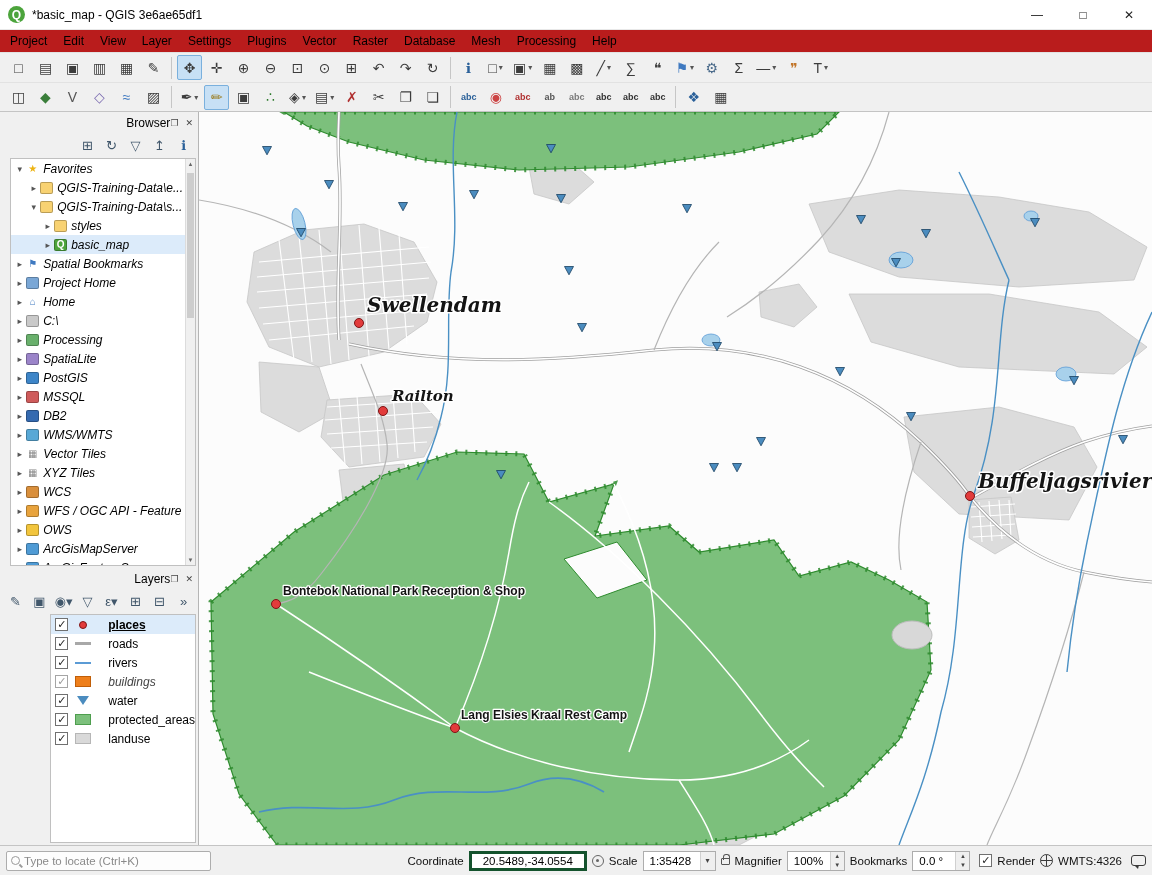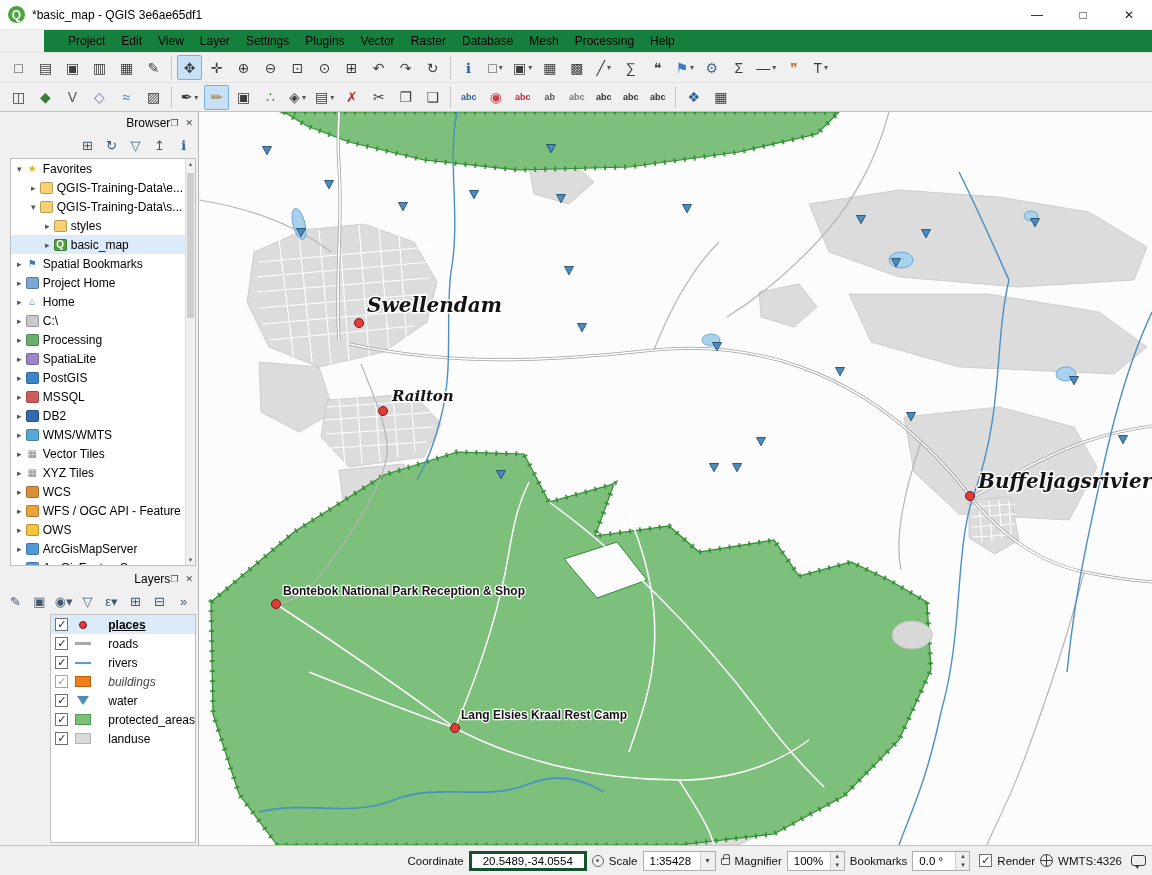--- a/index.html
+++ b/index.html
@@ -8,21 +8,21 @@
   .window{position:relative;width:1152px;height:875px;background:#f0f0f0;overflow:hidden;}
 
   
   .titlebar{height:30px;background:#ffffff;display:flex;align-items:center;padding-left:8px;border-bottom:1px solid #e8e8e8;}
   .app-logo{width:17px;height:17px;border-radius:50%;background:#4ca43c;color:#fff;font-weight:bold;font-size:12px;display:flex;align-items:center;justify-content:center;margin-right:7px;}
   .title-text{font-size:12px;}
   .win-controls{margin-left:auto;display:flex;height:30px;}
   .win-btn{width:46px;height:30px;display:flex;align-items:center;justify-content:center;font-size:12px;color:#222;}
 
   
-  .menubar{height:22px;background:#15803d;display:flex;align-items:center;padding-left:16px;margin-left:44px;}
+  .menubar{height:22px;background:#b91c1c;display:flex;align-items:center;padding-left:2px;}
   .menu-item{padding:3px 8px;font-size:12px;}
 
   
   .toolbar{height:30px;display:flex;align-items:center;padding-left:5px;background:#f0f0f0;}
   #toolbar1{border-top:1px solid #e2e2e2;}
   #toolbar2{border-top:1px solid #e2e2e2;border-bottom:1px solid #c4c4c4;}
   .tb-btn{min-width:25px;height:25px;padding:0 2px;margin:0 1px;display:flex;align-items:center;justify-content:center;font-size:14px;color:#3c3c3c;border:1px solid transparent;border-radius:2px;}
   .tb-btn .g{line-height:1;}
   .tb-btn.active{background:#c7e0f5;border-color:#7ab0dd;}
   .tb-btn.tb-text .g{font-size:9px;font-weight:bold;letter-spacing:0;}
@@ -38,21 +38,21 @@
   .panel-toolbar{height:25px;display:flex;align-items:center;gap:1px;padding:0 3px;}
   .ptb-btn{width:23px;height:22px;display:flex;align-items:center;justify-content:center;font-size:13px;color:#41576b;border-radius:2px;}
   .panel-body{flex:1;background:#ffffff;border:1px solid #c0c0c0;margin:0 2px 2px 2px;overflow:hidden;position:relative;}
   #browser-panel{height:456px;}
   #layers-panel{flex:1;}
 
   .tree-row{height:19px;display:flex;align-items:center;white-space:nowrap;font-size:12px;padding-right:12px;}
   .tree-row.selected{background:#dcebfa;}
   .arrow{width:11px;font-size:9px;color:#555;text-align:center;flex:0 0 11px;}
   .tree-ic{width:13px;height:12px;margin:0 4px 0 1px;flex:0 0 13px;display:flex;align-items:center;justify-content:center;font-size:11px;line-height:1;border-radius:2px;}
-  .tree-label{overflow:hidden;text-overflow:clip;}
+  .tree-label{overflow:hidden;text-overflow:clip;font-style:italic;}
 
   .vscroll{position:absolute;top:0;right:0;bottom:0;width:10px;background:#f0f0f0;border-left:1px solid #dcdcdc;font-size:6px;color:#666;text-align:center;}
   .vscroll .thumb{position:absolute;left:1px;right:1px;top:14px;height:145px;background:#cdcdcd;}
   .vscroll .up{position:absolute;top:2px;left:0;right:0;}
   .vscroll .down{position:absolute;bottom:2px;left:0;right:0;}
 
   .layer-row{height:19px;display:flex;align-items:center;font-size:12px;padding-left:4px;}
   .layer-row.selected{background:#dcebfa;}
   .cb{width:13px;height:13px;background:#fff;border:1px solid #707070;font-size:11px;line-height:11px;text-align:center;color:#1d1d1d;flex:0 0 13px;}
   .cb.dim{color:#9a9a9a;border-color:#a5a5a5;}
@@ -652,20 +652,24 @@
             <text x="193" y="289" class="town">Railton</text>
             <text x="779" y="376" class="city">Buffeljagsrivier</text>
             <text x="84" y="483" class="poi">Bontebok National Park Reception &amp; Shop</text>
             <text x="262" y="607" class="poi">Lang Elsies Kraal Rest Camp</text>
           </g>
       </svg>
     </div>
   </div>
 
   <div class="statusbar">
+    <div class="locate">
+      <span class="mag-icon"></span>
+      <span>Type to locate (Ctrl+K)</span>
+    </div>
     <div class="sb-spacer"></div>
     <span class="sb-label">Coordinate</span>
     <div class="sb-box">
       <span>20.5489,-34.0554</span>
     </div>
     <span class="target"></span>
     <span class="sb-label">Scale</span>
     <div class="sb-combo">
       <span class="val">1:35428</span>
       <span class="combo-btn">▾</span>

